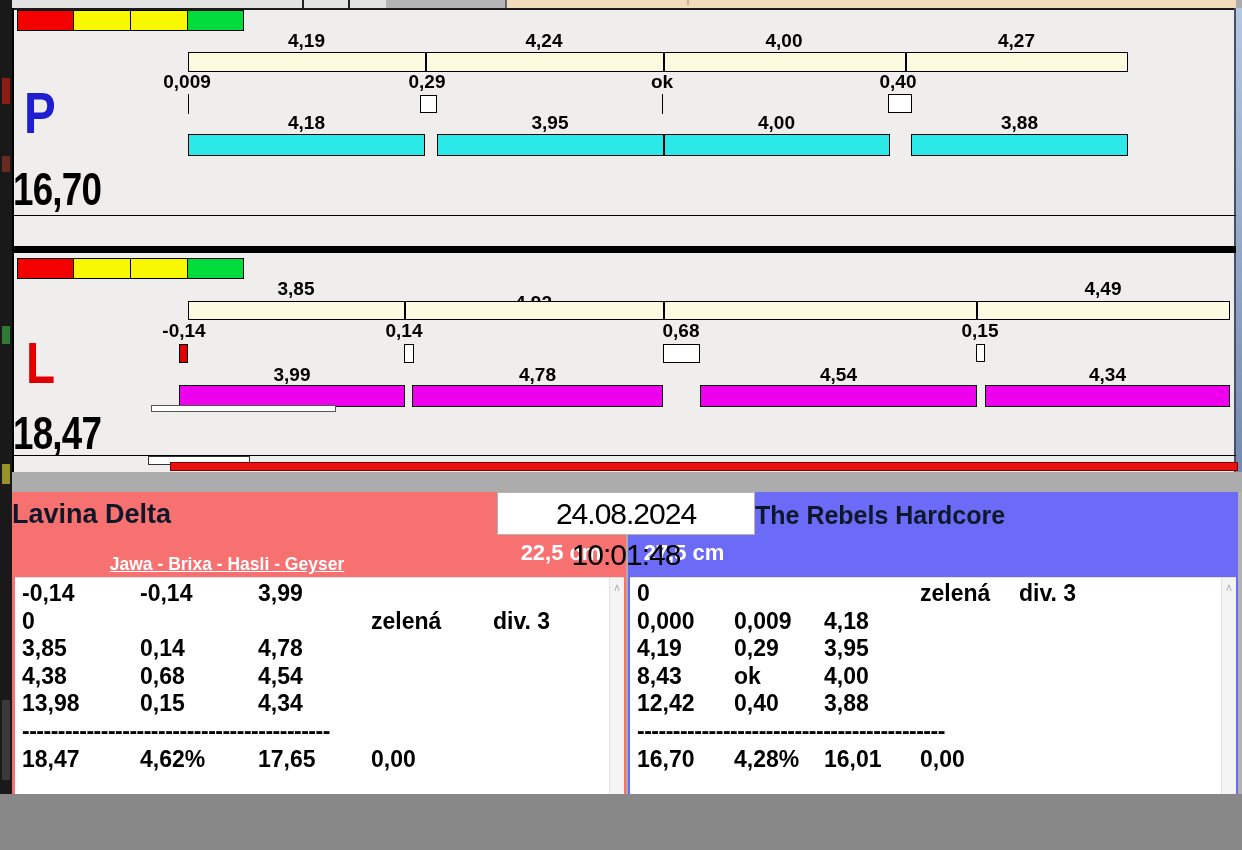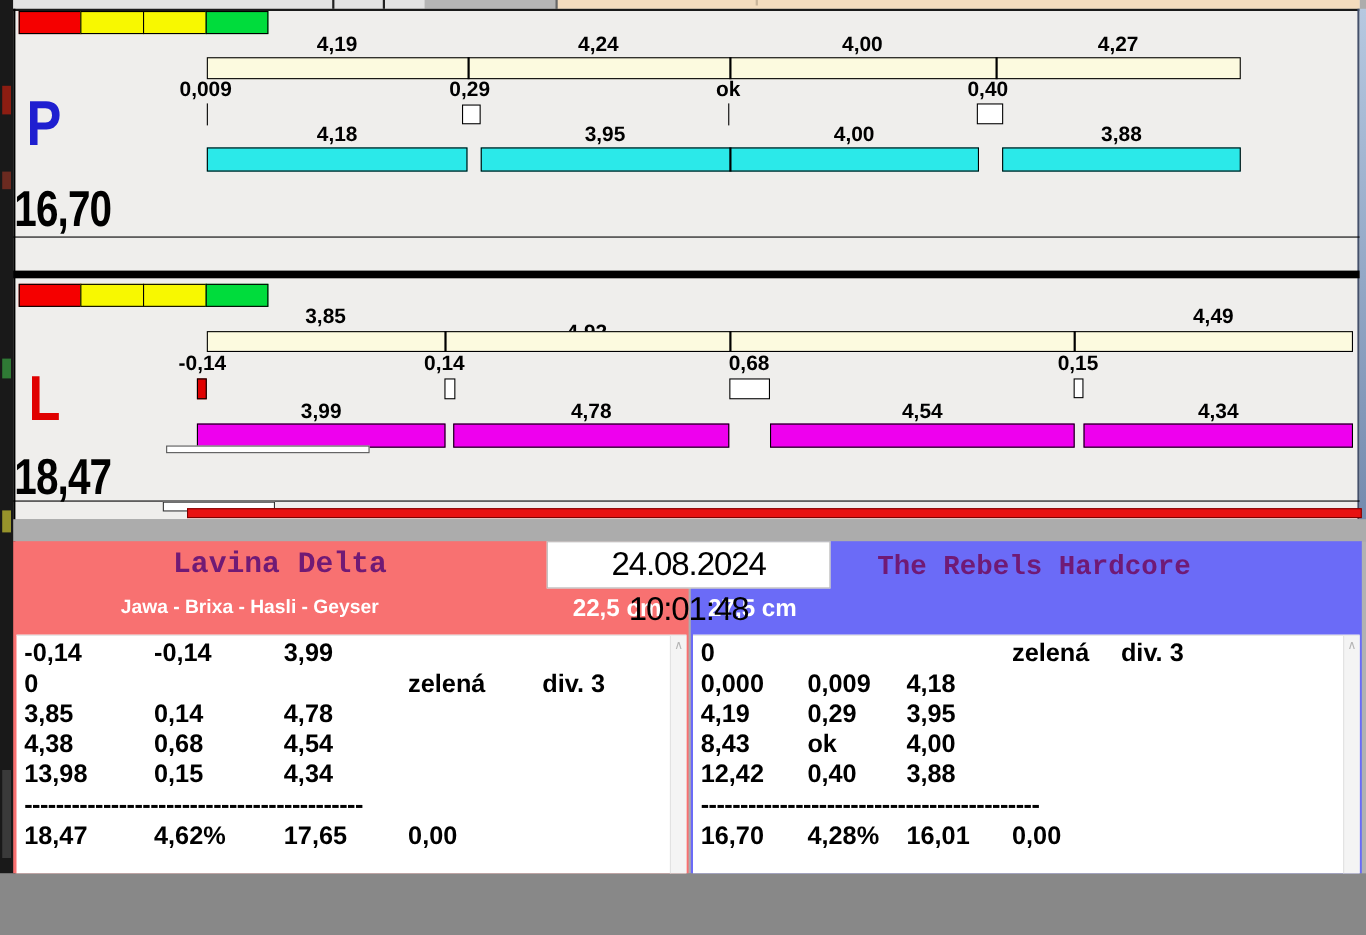--- a/index.html
+++ b/index.html
@@ -51,21 +51,21 @@
   .white-progress-box{left:148px;top:456px;width:102px;height:9px;background:#FFF;
     border:1px solid #333;box-sizing:border-box;}
   .red-progress{left:170px;top:462px;width:1068px;height:9px;background:#E81212;
     border:1px solid #7E0000;box-sizing:border-box;}
   .gray-band{left:12px;top:472px;width:1230px;height:20px;background:#ACACAC;}
 
   
   .team-panel{position:absolute;top:492px;height:332px;}
   .team-panel.red{left:12px;width:614px;background:#F87171;}
   .team-panel.blue{left:628px;width:610px;background:#6B6BF7;}
-  .team-title{position:absolute;font-weight:700;color:#701a75;text-align:center;font-family:Liberation Mono, monospace;}
+  .team-title{position:absolute;font-weight:700;color:#0f172a;}
   .team-members{position:absolute;font-weight:700;color:#FFF;text-align:center;font-size:17.5px;}
   .team-cat{position:absolute;font-weight:700;color:#FFF;text-align:center;font-size:22px;}
   .timestamp{left:497px;top:492px;width:258px;height:43px;background:#FFF;
     border:1px solid #B5B5B5;box-sizing:border-box;color:#000;
     font-size:30px;letter-spacing:-1px;text-align:center;line-height:41px;z-index:6;}
   .list-body{position:absolute;top:577px;height:247px;background:#FFF;
     border-top:1px solid #E0E0E0;box-sizing:border-box;}
   .list-body.left{left:15px;width:609px;}
   .list-body.right{left:630px;width:606px;}
   .scrollbar{position:absolute;top:578px;height:245px;background:#F4F4F4;
@@ -195,21 +195,21 @@
   <div class="abs white-sliver"></div>
   <div class="hline" style="left:12px;top:455px;width:1224px;"></div>
   <div class="abs white-progress-box"></div>
   <div class="abs red-progress"></div>
   <div class="abs gray-band"></div>
 
   <div class="team-panel red"></div>
   <div class="team-panel blue"></div>
 
   <div class="team-title" style="left:12px;top:499px;width:485px;font-size:27px;">Lavina Delta</div>
-  <div class="team-members" style="left:12px;top:541px;width:430px;">Jawa - Brixa - Hasli - Geyser</div>
+  <div class="team-members" style="left:12px;top:554px;width:430px;text-decoration:underline;">Jawa - Brixa - Hasli - Geyser</div>
   <div class="team-cat" style="left:497px;top:540px;width:128px;">22,5 cm</div>
 
   <div class="team-title" style="left:755px;top:501px;width:370px;font-size:25px;">The Rebels Hardcore</div>
   <div class="team-cat" style="left:628px;top:540px;width:112px;">27,5 cm</div>
 
   <div class="abs timestamp">24.08.2024 10:01:48</div>
 
   <div class="list-body left"></div>
   <div class="list-body right"></div>
 

